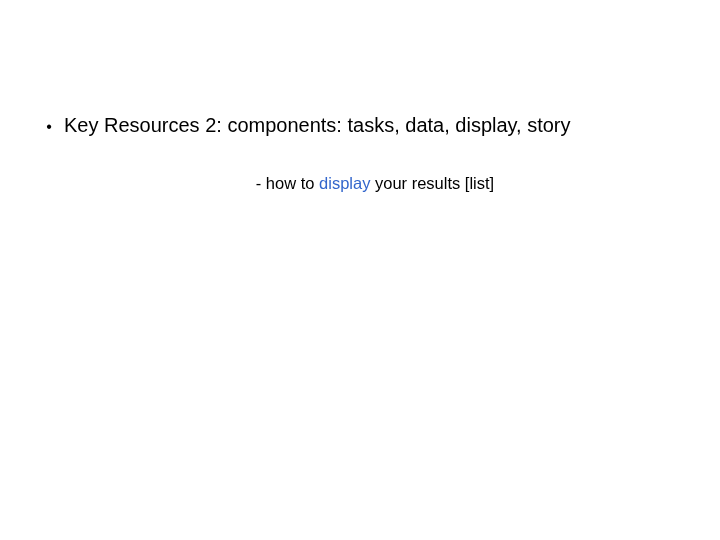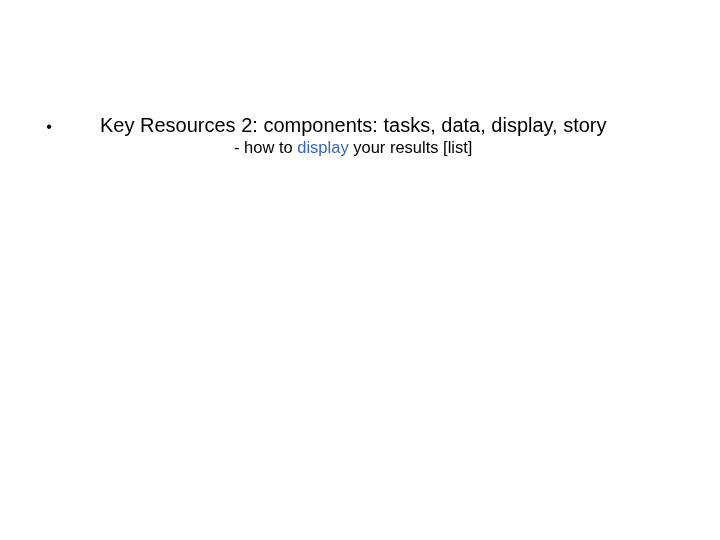--- a/index.html
+++ b/index.html
@@ -23,24 +23,24 @@
       line-height: 1.3;
     }
     .bullet-marker {
       width: 30px;
       flex-shrink: 0;
       text-align: center;
       font-size: 16px;
     }
     .bullet-text {
       flex: 1;
-      margin-left: 36px;
     }
     .subline {
-      text-align: left;
+      margin-top: 36px;
+      text-align: center;
       font-size: 16.5px;
       color: #000;
       padding-left: 200px;
       padding-right: 170px;
       white-space: nowrap;
     }
     .subline .link {
       color: #3366cc;
     }
   </style>

